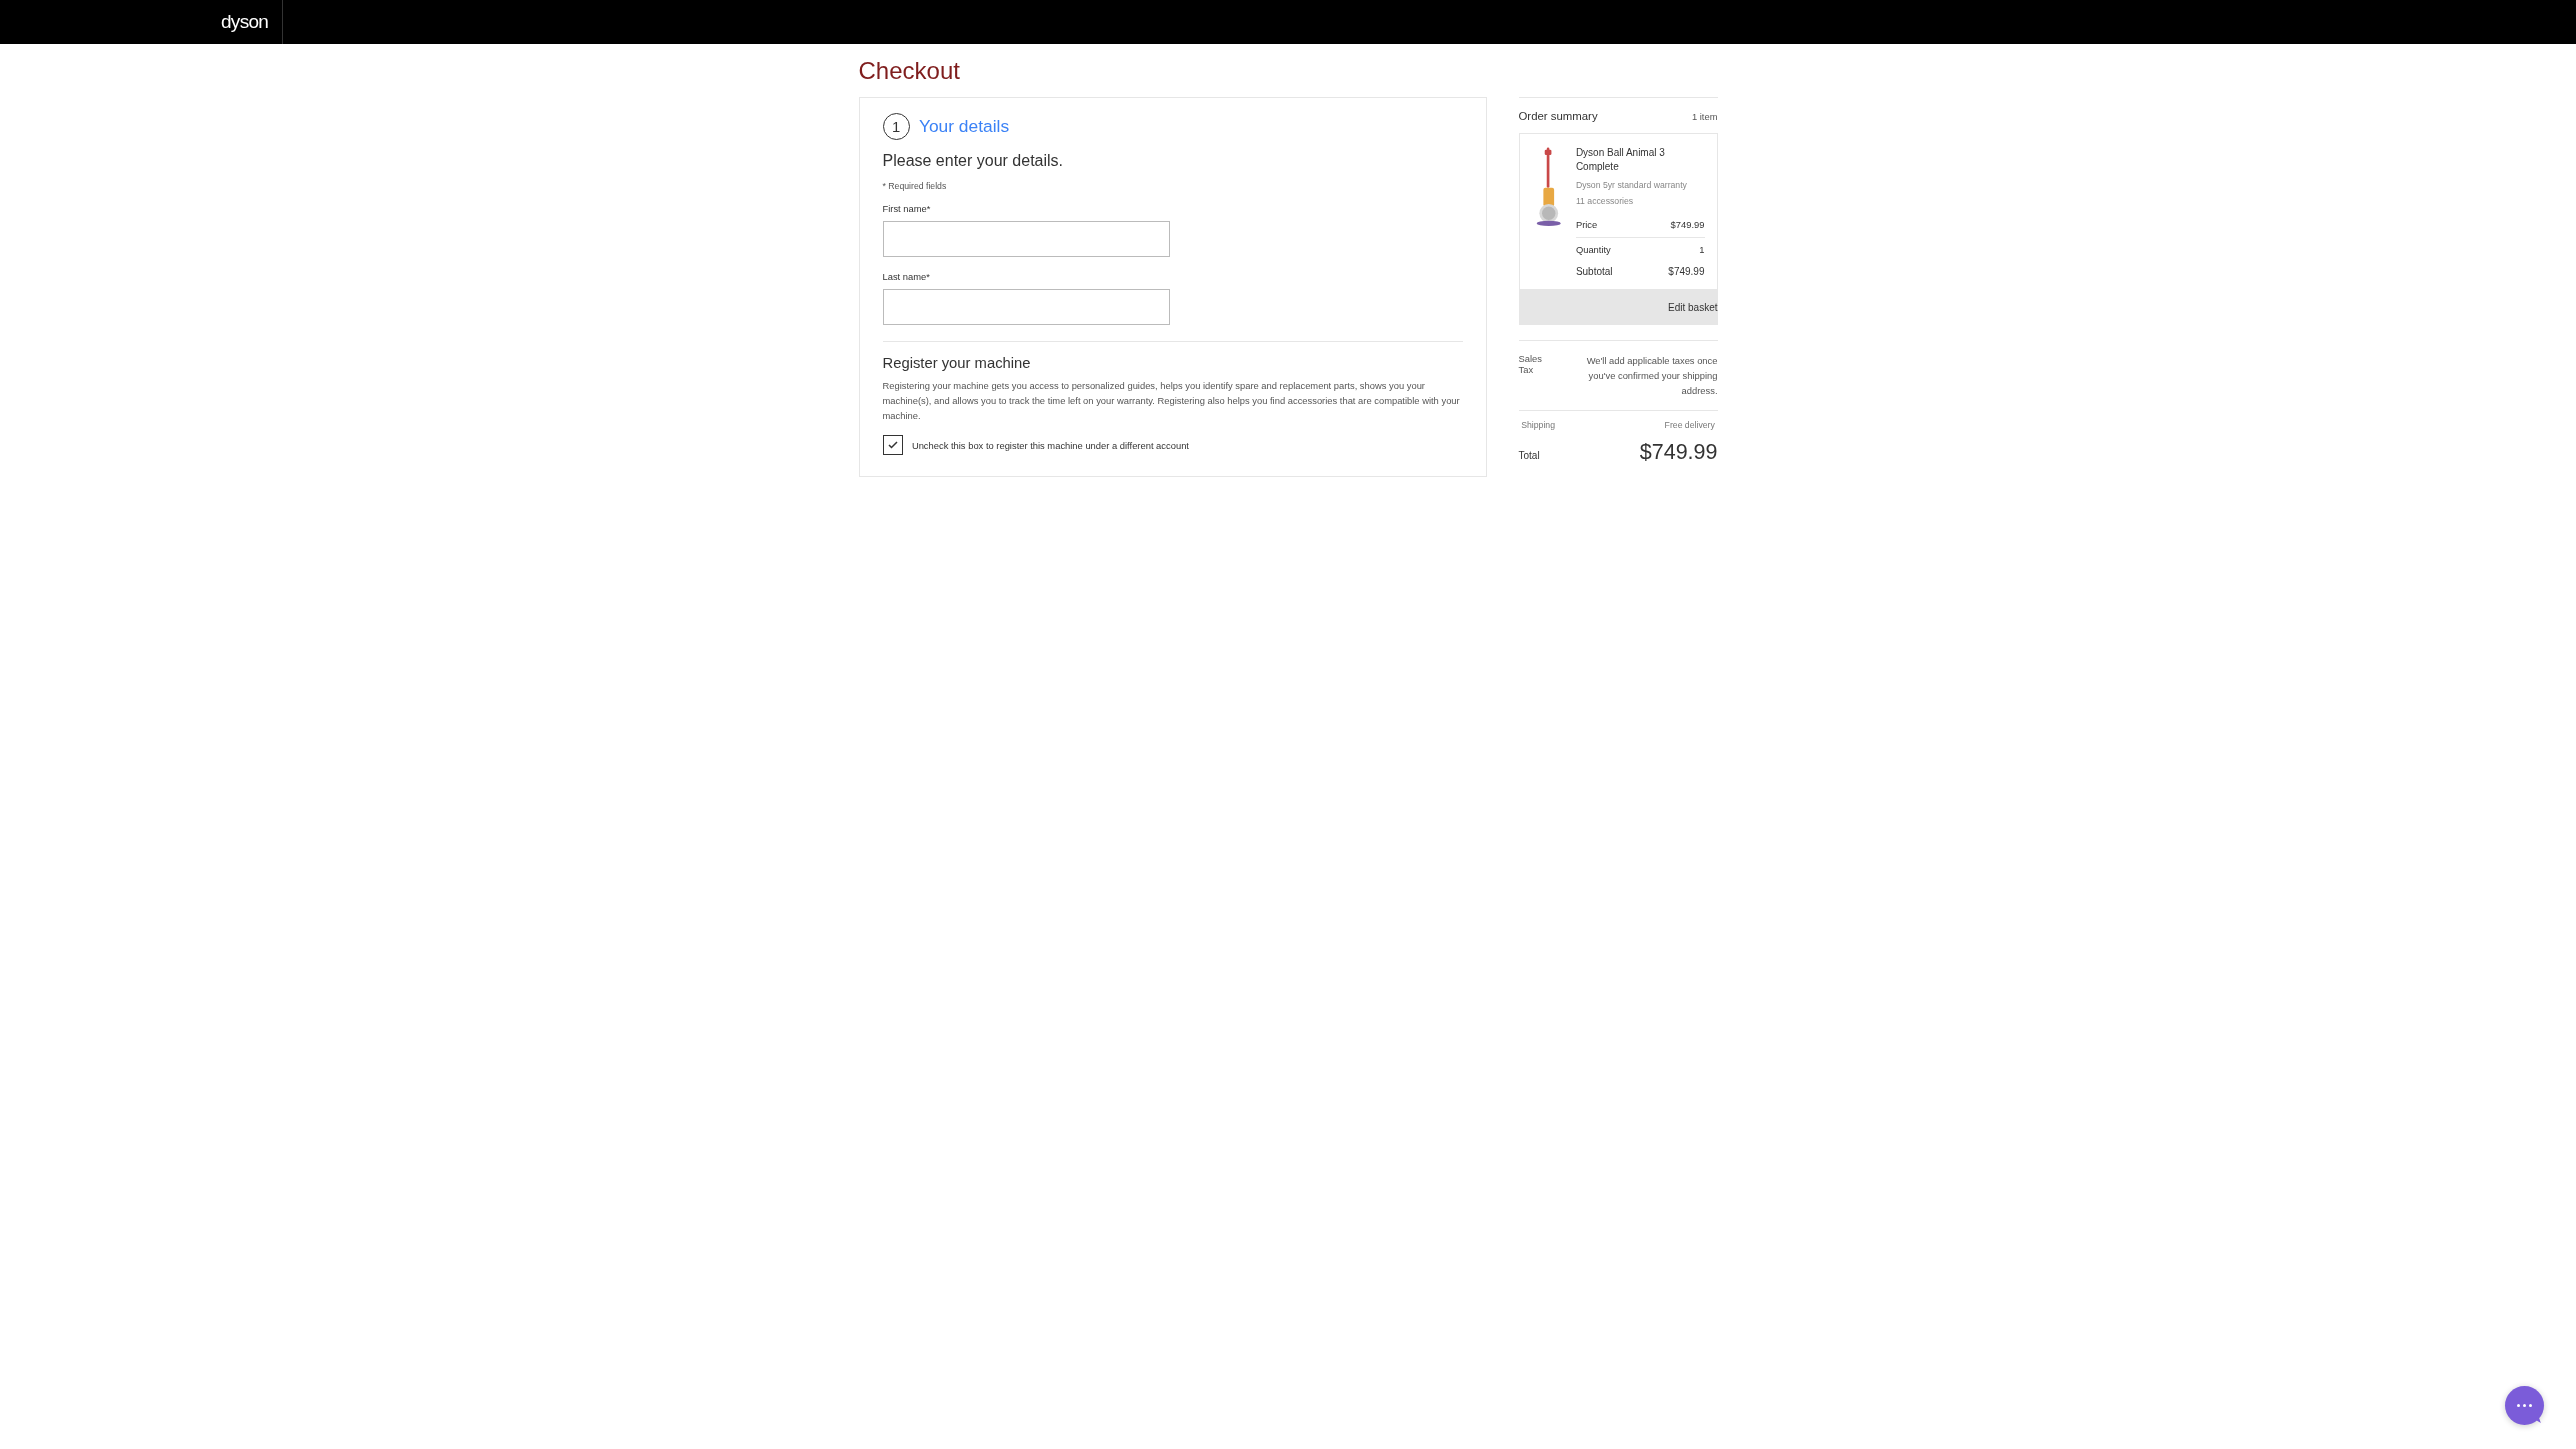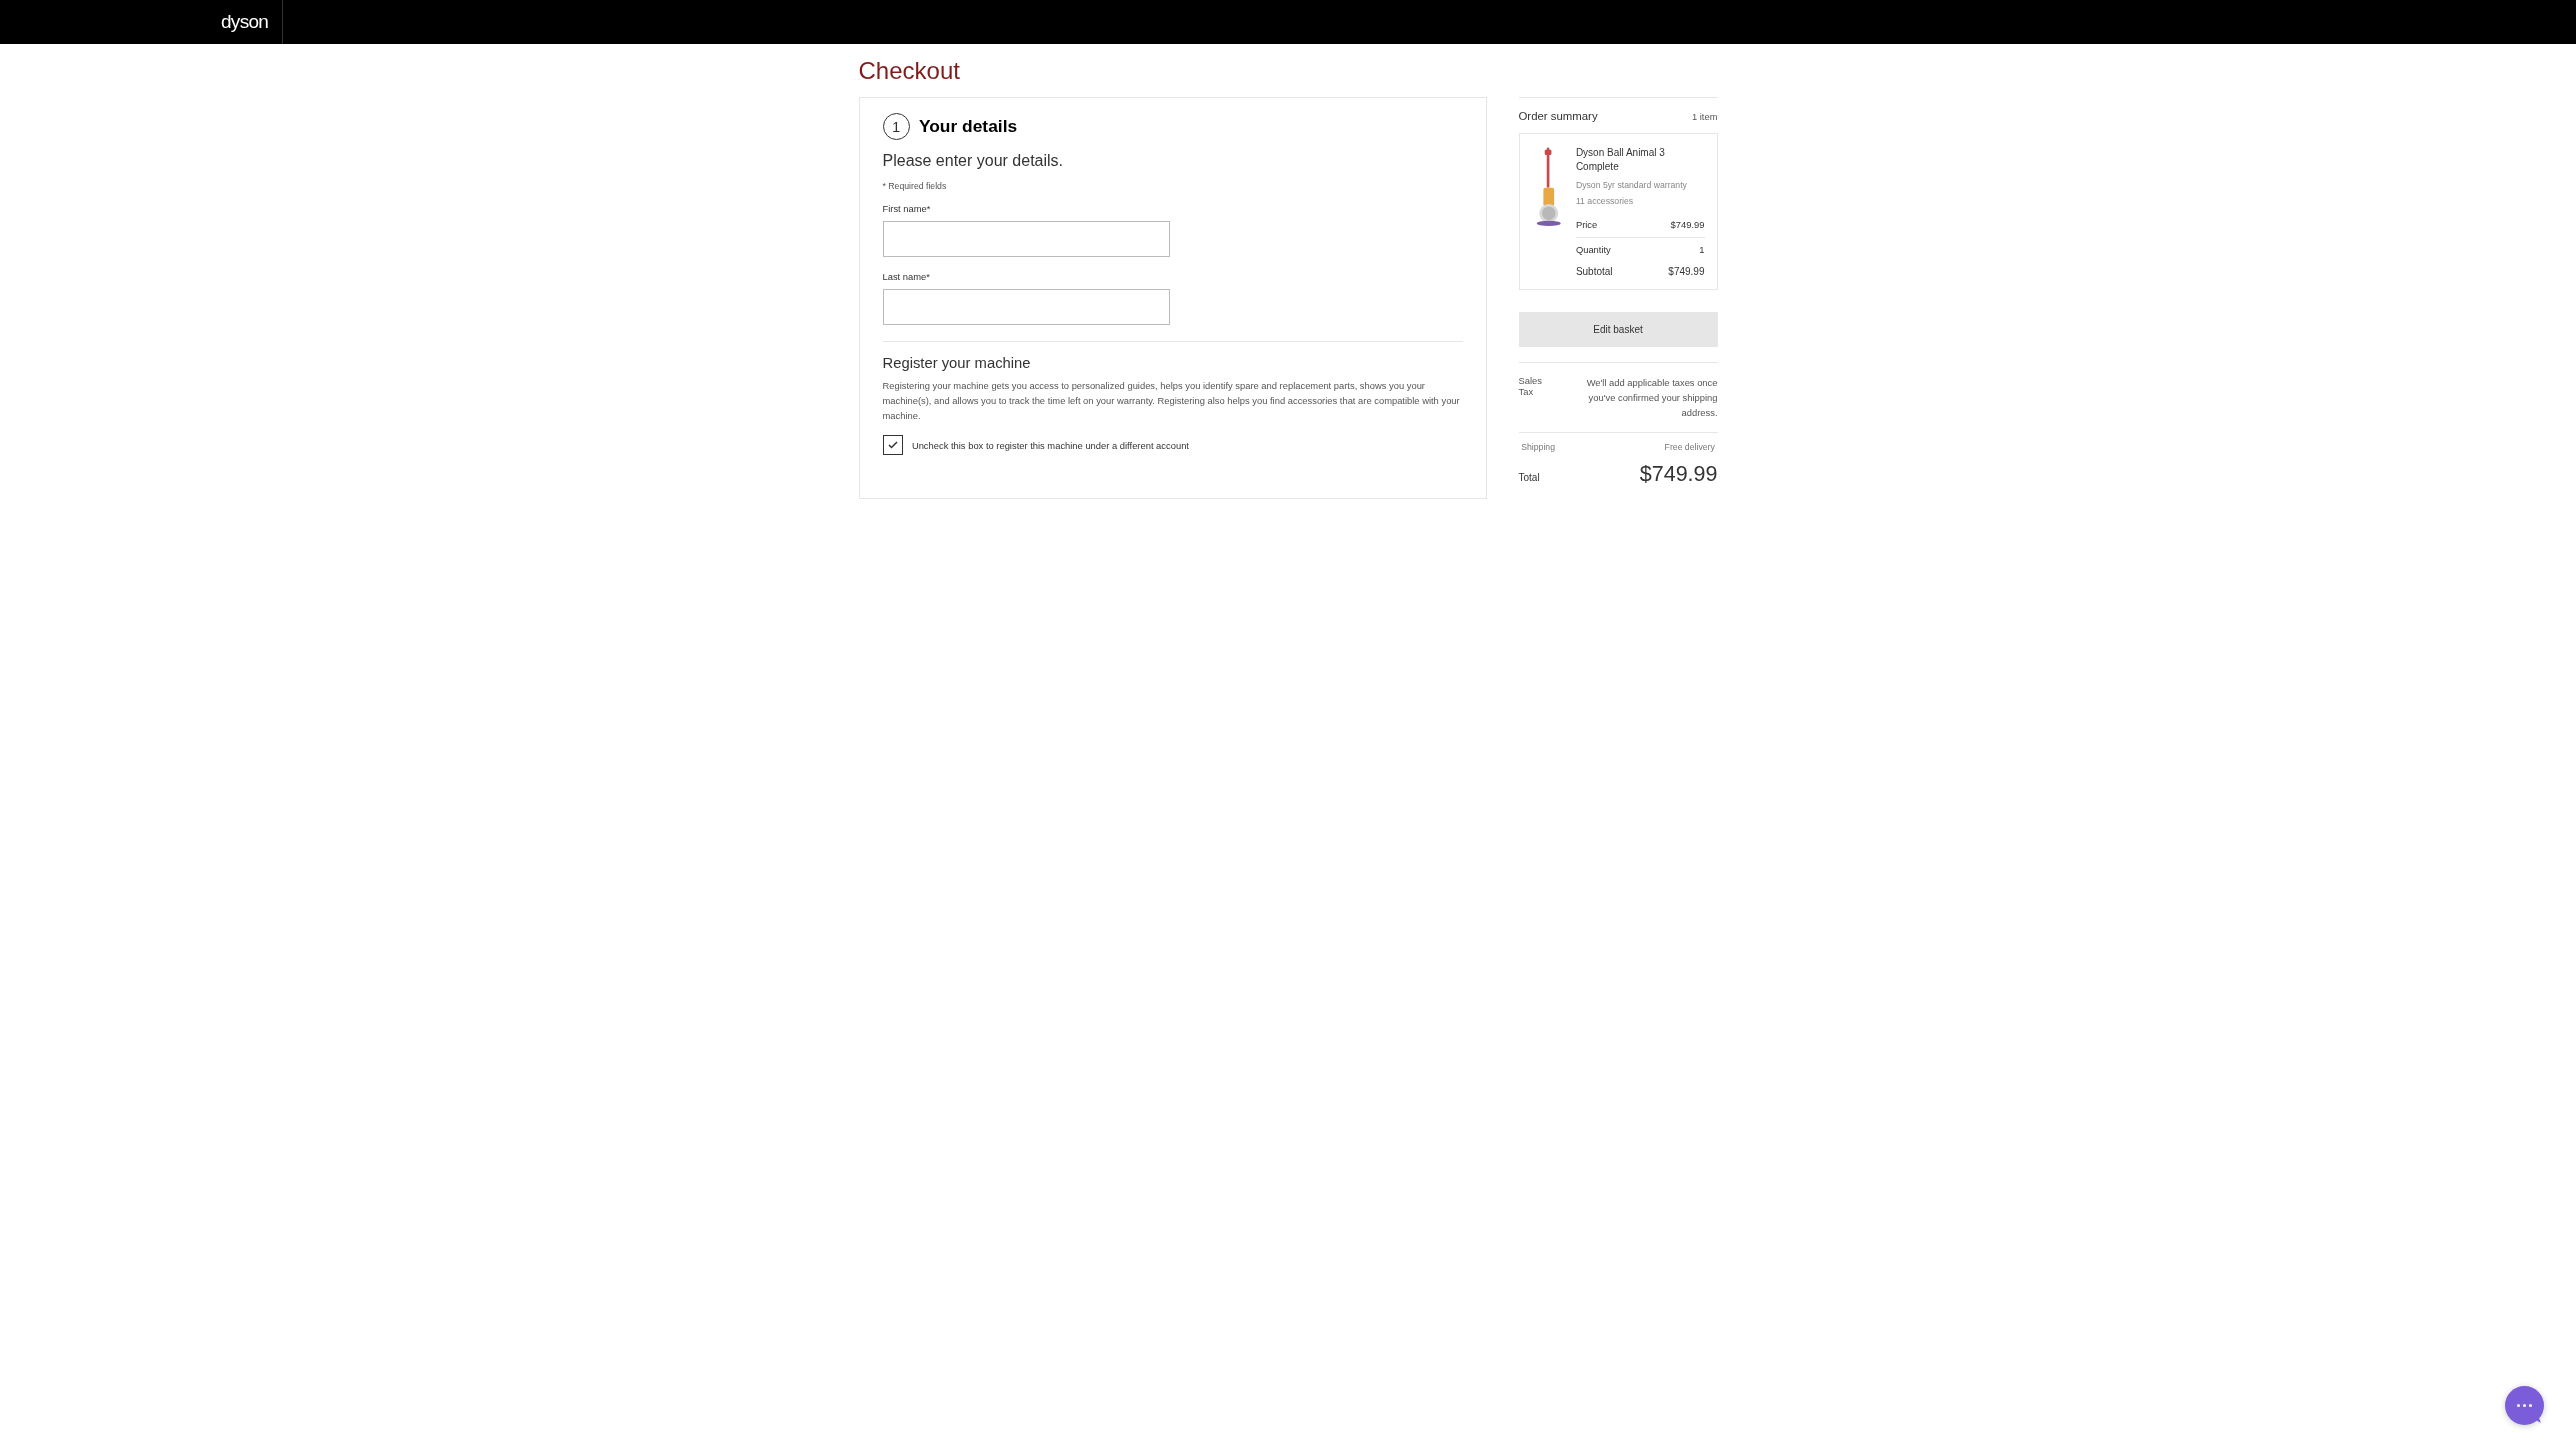--- a/index.html
+++ b/index.html
@@ -5,21 +5,21 @@
 * { margin: 0; padding: 0; box-sizing: border-box; }
 body { font-family: -apple-system, BlinkMacSystemFont, "Segoe UI", Helvetica, Arial, sans-serif; color: #333; background: #fff; font-weight: 300; }
 .header { background: #000; height: 44px; display: flex; align-items: center; padding: 0 221px; }
 .logo { color: #fff; font-size: 19px; font-weight: 400; letter-spacing: -0.7px; border-right: 0.7px solid #333; padding-right: 13.4px; height: 100%; display: flex; align-items: center; }
 .container { max-width: 859px; margin: 0 auto; padding: 0 0; }
 .page-title { font-size: 24px; font-weight: 300; margin: 13.4px 0 12px 0; color: #7f1d1d; }
 .content { display: flex; gap: 32px; }
 .main { flex: 1; border: 0.7px solid #e6e6e6; padding: 14.8px 23px; }
 .step-header { display: flex; align-items: center; gap: 9.4px; margin-bottom: 12px; }
 .step-number { width: 27px; height: 27px; border: 0.7px solid #333; border-radius: 50%; display: flex; align-items: center; justify-content: center; font-size: 14.8px; font-weight: 300; }
-.step-title { font-size: 17.4px; font-weight: 700; color: #000000; }
+.step-title { font-size: 17.4px; font-weight: 400; color: #3b82f6; }
 .section-heading { font-size: 16px; font-weight: 300; margin-bottom: 10.7px; color: #333; }
 .required-note { font-size: 8.7px; color: #555; margin-bottom: 12px; }
 .form-group { margin-bottom: 14.8px; }
 .form-label { display: block; font-size: 9.4px; font-weight: 500; color: #333; margin-bottom: 6.7px; }
 .form-input { width: 287px; height: 36px; border: 0.7px solid #bbb; padding: 0 9.4px; font-size: 10px; }
 .help-text { font-size: 8px; color: #888; margin-top: 6.7px; line-height: 1.5; max-width: 282px; }
 .divider { border: none; border-top: 0.7px solid #e6e6e6; margin: 16px 0 13.4px 0; }
 .register-heading { font-size: 14.8px; font-weight: 300; margin-bottom: 6.7px; color: #333; }
 .register-desc { font-size: 9.4px; color: #555; line-height: 1.6; margin-bottom: 12px; }
 .checkbox-row { display: flex; align-items: center; gap: 9.4px; }
@@ -34,21 +34,21 @@
 .product-img { width: 35px; height: 81px; flex-shrink: 0; display: flex; align-items: center; justify-content: center; }
 .vacuum-svg { width: 29.5px; height: 81px; }
 .product-info { flex: 1; }
 .product-name { font-size: 10px; font-weight: 400; color: #333; line-height: 1.4; margin-bottom: 5.4px; }
 .product-meta { font-size: 8.7px; color: #888; line-height: 1.5; margin-bottom: 2.7px; }
 .price-row { display: flex; justify-content: space-between; padding: 6.7px 0; font-size: 9.4px; }
 .price-row.bordered { border-bottom: 0.7px solid #e6e6e6; }
 .price-label { color: #333; }
 .price-value { color: #333; }
 .subtotal-row { display: flex; justify-content: space-between; padding: 4px 0 0 0; font-size: 10px; font-weight: 500; }
-.edit-basket { width: 100%; background: #e6e6e6; border: none; padding: 12px 0; font-size: 10px; color: #333; cursor: pointer; margin-top: 22px; font-weight: 400; }
+.edit-basket { width: 100%; background: #e6e6e6; border: none; padding: 12px 0; font-size: 10px; color: #333; cursor: pointer; margin-top: 0; font-weight: 400; text-align: right; }
 .tax-section { border-top: 0.7px solid #e6e6e6; border-bottom: 0.7px solid #e6e6e6; padding: 12px 0; margin-top: 14.8px; display: flex; justify-content: space-between; gap: 20px; }
 .tax-label { font-size: 9.4px; color: #555; }
 .tax-note { font-size: 9.4px; color: #555; text-align: right; line-height: 1.6; }
 .shipping-row { display: flex; justify-content: space-between; padding: 9.4px 2.7px; font-size: 8.7px; color: #777; }
 .total-row { display: flex; justify-content: space-between; align-items: baseline; padding: 0 0 12px 0; }
 .total-label { font-size: 10px; color: #333; }
 .total-value { font-size: 21.5px; font-weight: 300; color: #333; }
 .chat-fab { position: fixed; bottom: 24px; right: 32px; width: 39px; height: 39px; border-radius: 50%; background: #7b5cd9; display: flex; align-items: center; justify-content: center; cursor: pointer; box-shadow: 0 1.3px 6.7px rgba(0,0,0,0.2); }
 .chat-fab::after { content: ''; position: absolute; bottom: 1.3px; right: 4px; width: 0; height: 0; border-left: 5.4px solid transparent; border-top: 6.7px solid #7b5cd9; transform: rotate(-20deg); }
 .chat-dots { display: flex; gap: 2.7px; z-index: 1; }

